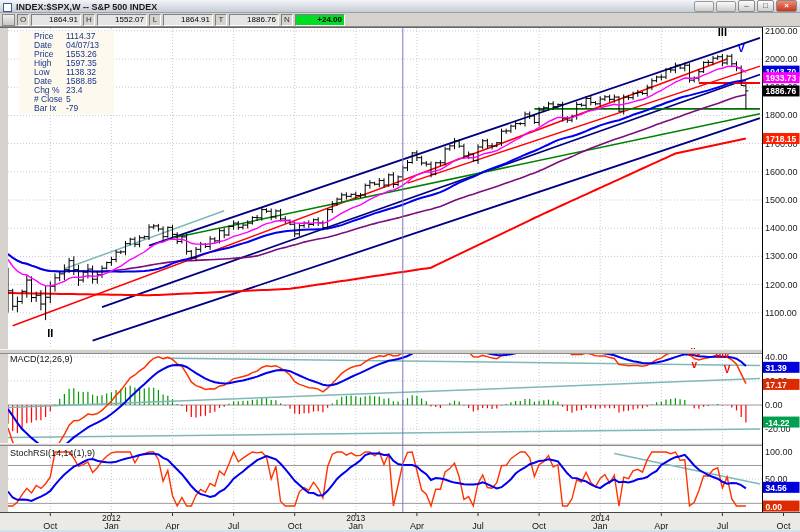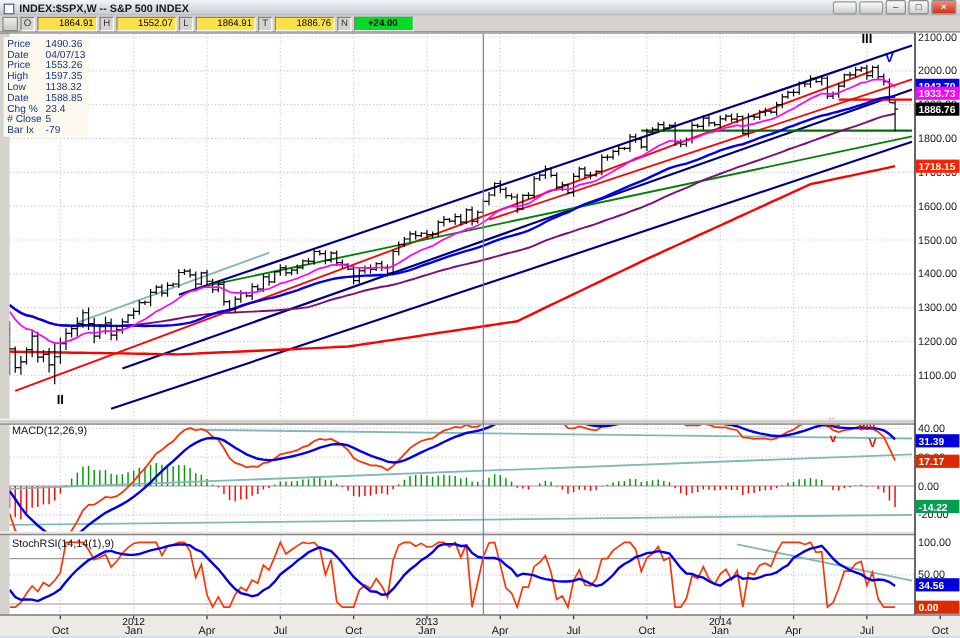--- a/index.html
+++ b/index.html
@@ -17,23 +17,23 @@
   .wbtn{width:15px;height:10px;font-size:8px;line-height:9px;text-align:center;color:#333;
     background:linear-gradient(#fdfdfd,#cfcfcf);border:1px solid #8a8a8a;border-radius:2px}
   .wbtn.close{background:linear-gradient(#ef8a76,#cc3418);color:#fff;font-weight:bold;width:19px}
   .quotebar{position:absolute;top:13px;left:0;right:0;height:14px;z-index:6;background:#d6d3ce;
     border-bottom:1px solid #8a8a8a;display:flex;align-items:center;gap:2px;padding:0 2px;
     box-sizing:border-box}
   .qbtn{width:11px;height:10px;background:linear-gradient(#f0efec,#c9c6c0);border:1px solid #888}
   .qlab{font-size:8px;width:10px;height:10px;line-height:10px;text-align:center;color:#333;
     background:#d6d3ce;border:1px solid;border-color:#808080 #ffffff #ffffff #808080}
   .qval{font-size:8px;width:46px;height:10px;line-height:10px;text-align:right;padding-right:2px;
-    background:#fde047;border:1px solid;border-color:#808080 #ffffff #ffffff #808080}
-  .datawin{position:absolute;left:3px;top:31px;z-index:5;background:rgba(253,249,238,0.93);
-    font-size:8.5px;color:#16368c;padding:1px 3px}
+    background:#e5e5e5;border:1px solid;border-color:#808080 #ffffff #ffffff #808080}
+  .datawin{position:absolute;left:19px;top:31px;z-index:5;background:rgba(253,249,238,0.93);
+    font-size:8.5px;color:#16368c;padding:1px 15px}
   .datawin .row{display:flex;height:9px;line-height:9px}
   .datawin .k{width:32px}
   #chart{position:absolute;top:0;left:0;z-index:1}
 </style>
 </head>
 <body>
 
 <div class="titlebar">
   <div class="appicon"></div>
   <span class="wtitle">INDEX:$SPX,W -- S&amp;P 500 INDEX</span>
@@ -51,28 +51,28 @@
   <span style="display:flex;gap:2px;align-items:center">
       <span class="qlab">O</span>
       <span class="qval">1864.91</span>
       <span class="qlab">H</span>
       <span class="qval">1552.07</span>
       <span class="qlab">L</span>
       <span class="qval">1864.91</span>
       <span class="qlab">T</span>
       <span class="qval">1886.76</span>
       <span class="qlab">N</span>
-      <span class="qval" style="background: rgb(0, 221, 34); font-weight: bold; text-align: center;">+24.00</span>
+      <span class="qval" style="background: rgb(0, 221, 34); font-weight: bold; ">+24.00</span>
     </span>
 </div>
 
 <div class="datawin">
     <div class="row">
       <span class="k">Price</span>
-      <span class="v">1490.36</span>
+      <span class="v">1114.37</span>
     </div>
     <div class="row">
       <span class="k">Date</span>
       <span class="v">04/07/13</span>
     </div>
     <div class="row">
       <span class="k">Price</span>
       <span class="v">1553.26</span>
     </div>
     <div class="row">

